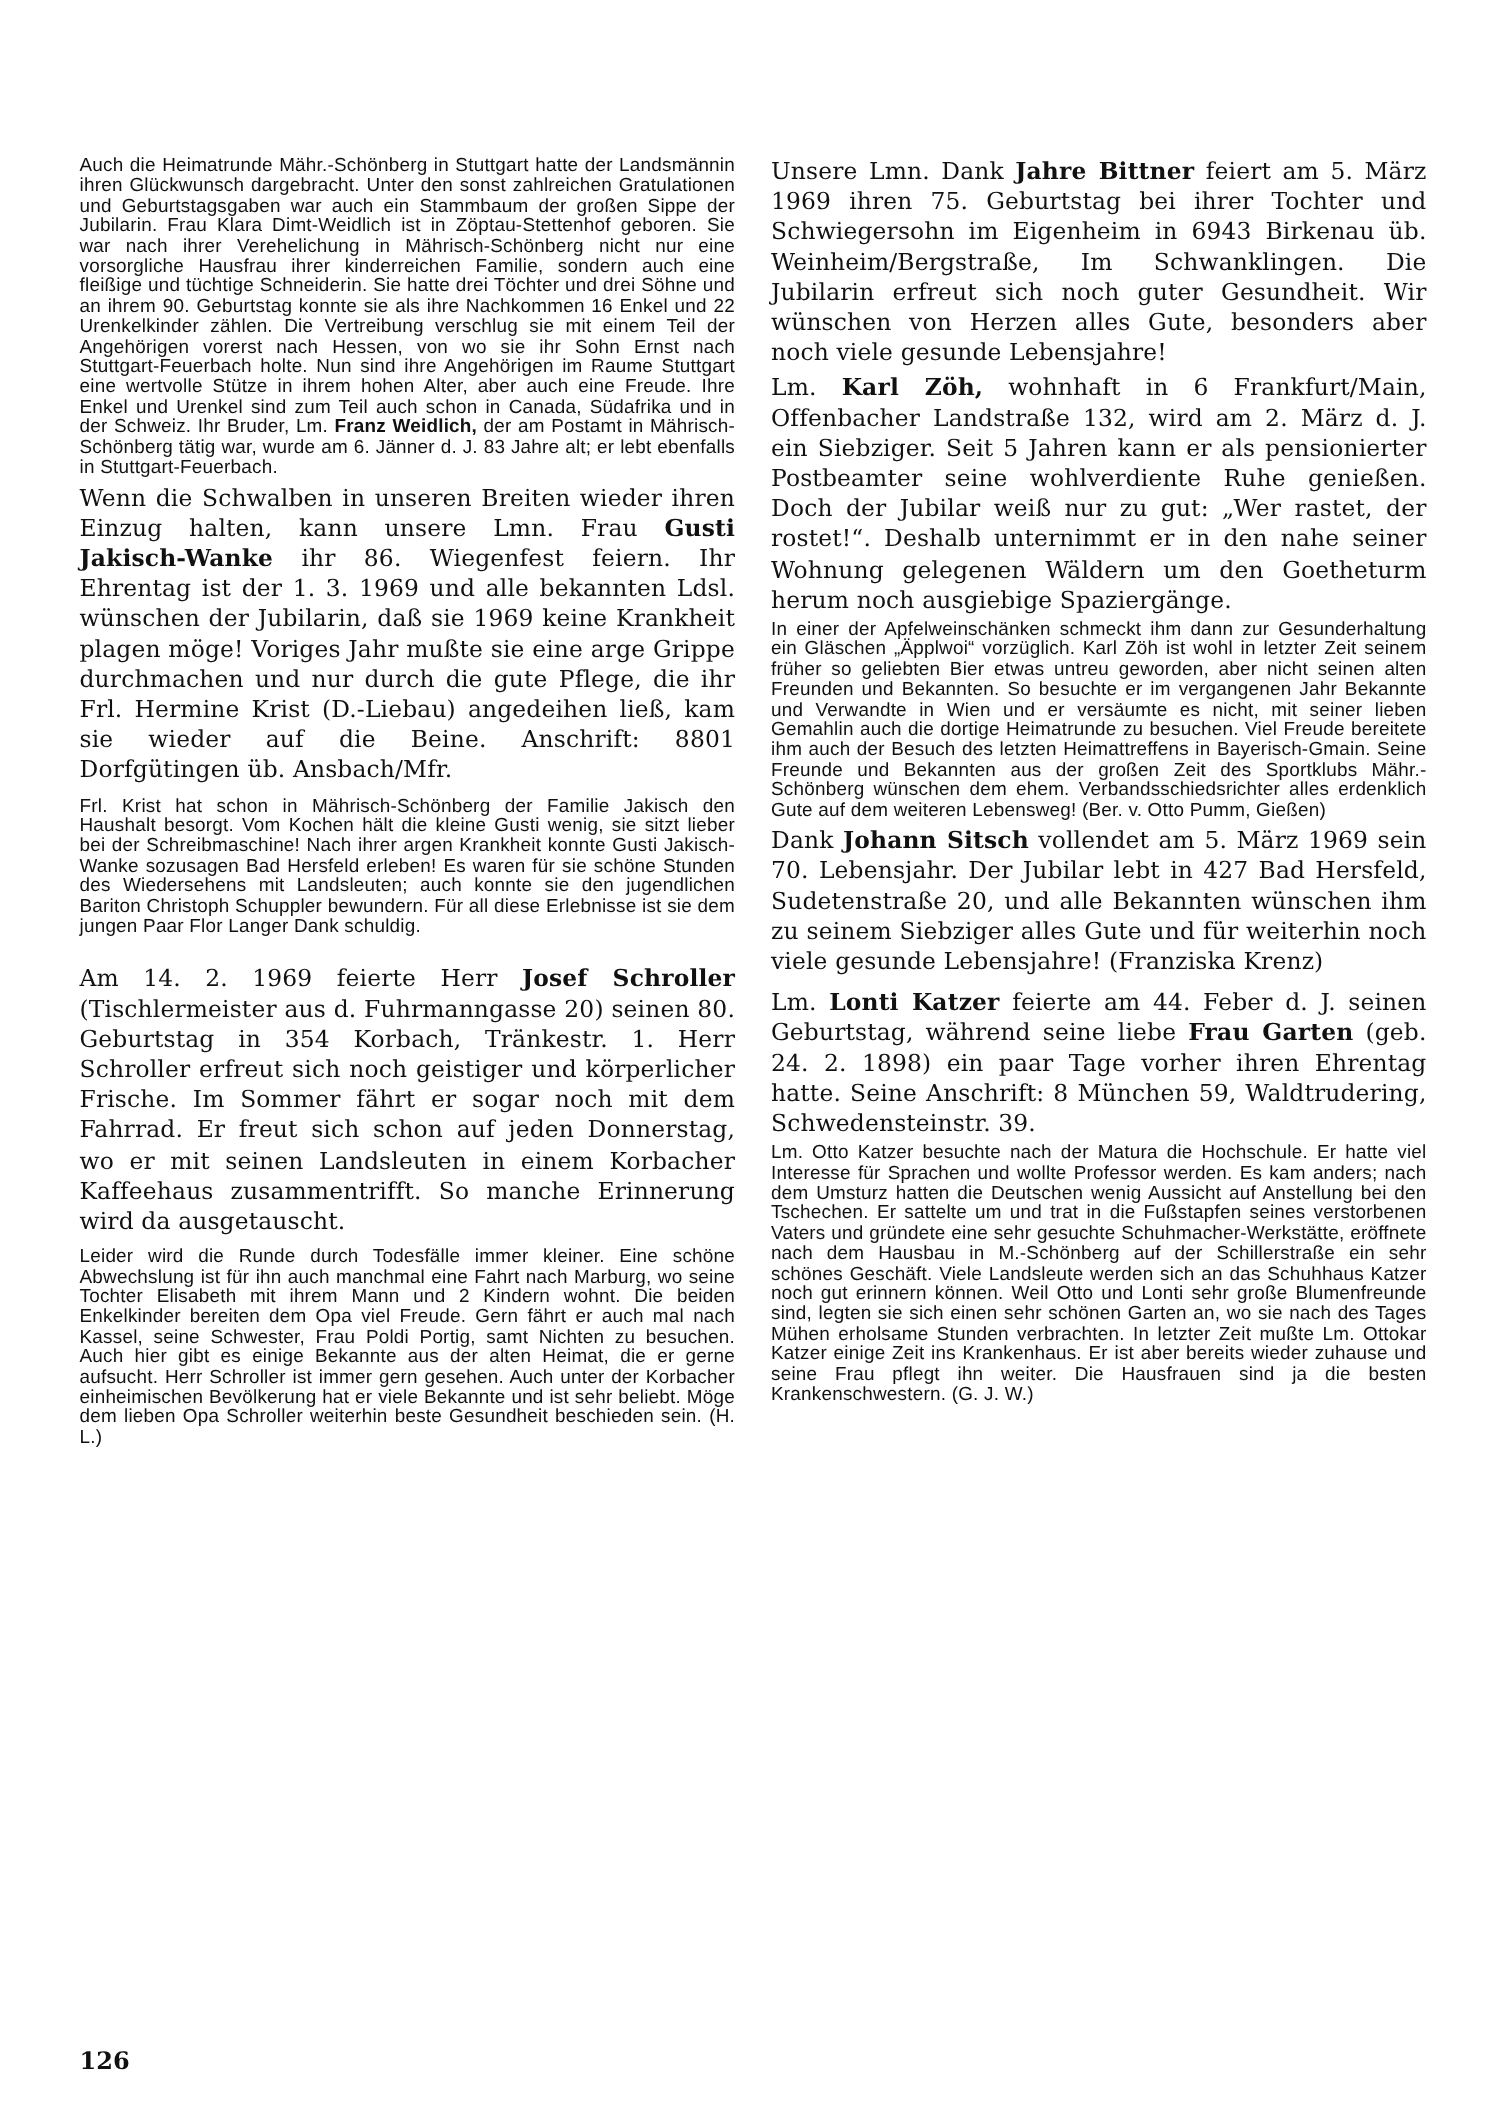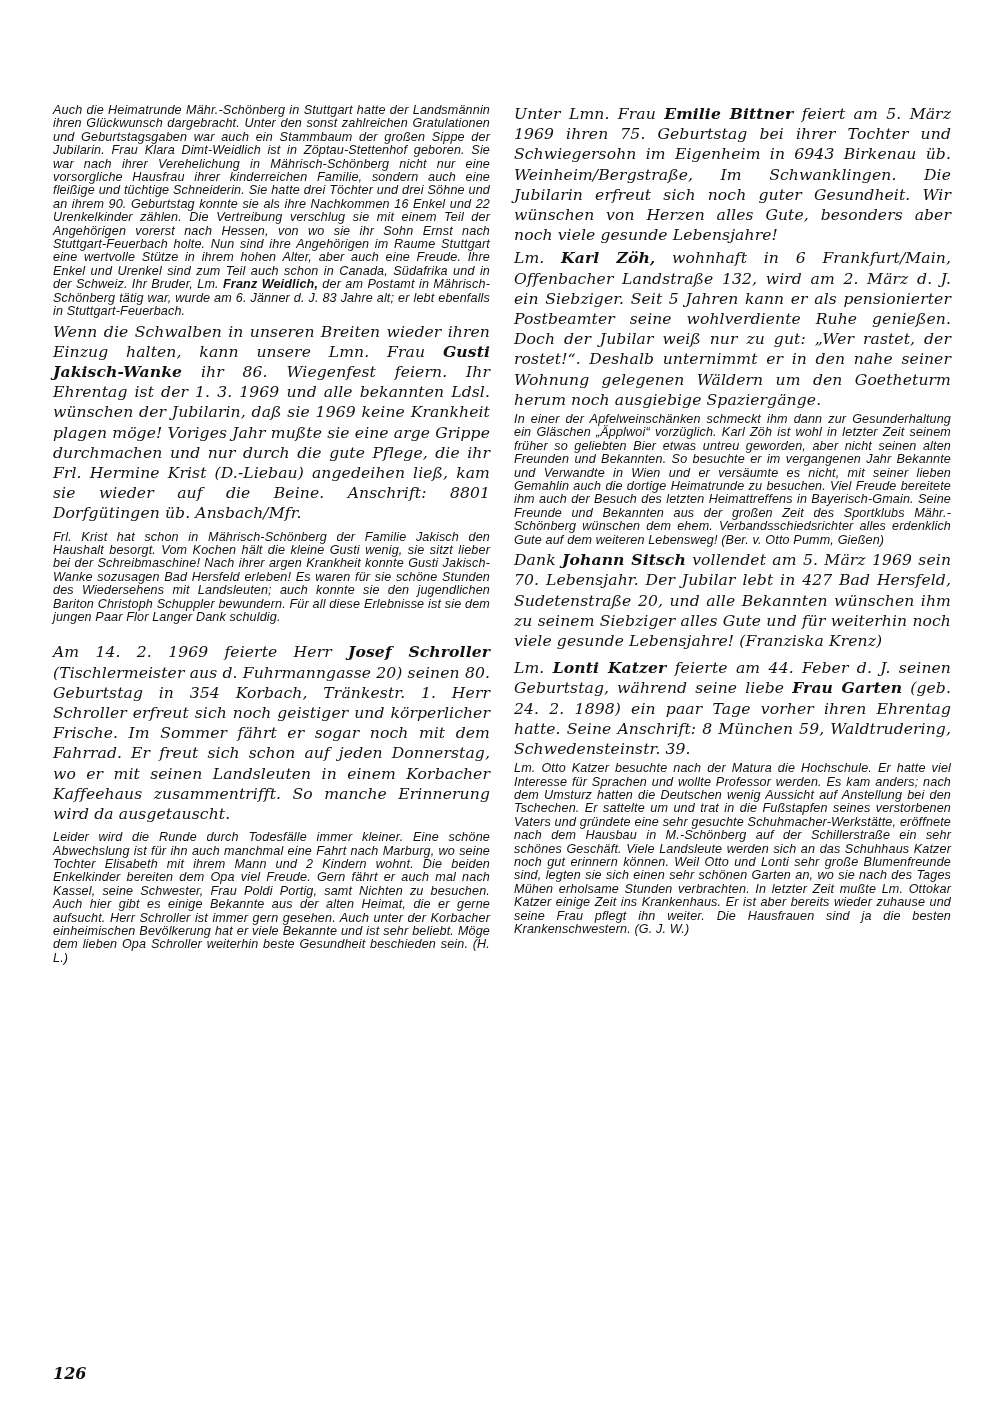--- a/index.html
+++ b/index.html
@@ -1,17 +1,17 @@
 <!DOCTYPE html>
 <html><head>
 <meta charset="utf-8">
 <style>
   html, body { margin: 0; padding: 0; background: #ffffff; }
   body { width: 1000px; height: 1413px; position: relative; overflow: hidden; color: #111111; }
-  .page { position: absolute; left: 0; top: 0; width: 1000px; height: 1196px; font-style: italic; }
+  .page { position: absolute; left: 0; top: 0; width: 1000px; height: 1196px; }
   .col { position: absolute; top: 104px; }
   .col-left { left: 53px; width: 437px; }
   .col-right { left: 514px; width: 437px; }
   p { margin: 0; text-align: justify; }
   .small { font-family: "Liberation Sans", sans-serif; font-size: 12.6px; line-height: 13.4px; letter-spacing: 0.15px; }
   .large { font-family: "DejaVu Serif", serif; font-size: 15.6px; line-height: 20.2px; letter-spacing: 0.1px; }
   .gap-s { margin-top: 3px; }
   .gap-m { margin-top: 7px; }
   b { font-weight: bold; }
   .page-number { position: absolute; left: 53px; top: 1364px; font-family: "DejaVu Serif", serif; font-size: 16px; font-weight: bold; }
@@ -27,21 +27,21 @@
     <p class="large gap-s"><span>Wenn die Schwalben in unseren Breiten wieder ihren Einzug halten, kann unsere Lmn. Frau </span><b>Gusti Jakisch-Wanke</b><span> ihr 86. Wiegenfest feiern. Ihr Ehrentag ist der 1. 3. 1969 und alle bekannten Ldsl. wünschen der Jubilarin, daß sie 1969 keine Krankheit plagen möge! Voriges Jahr mußte sie eine arge Grippe durchmachen und nur durch die gute Pflege, die ihr Frl. Hermine Krist (D.-Liebau) angedeihen ließ, kam sie wieder auf die Beine. Anschrift: 8801 Dorfgütingen üb. Ansbach/Mfr.</span></p>
 
     <p class="small gap-m">Frl. Krist hat schon in Mährisch-Schönberg der Familie Jakisch den Haushalt besorgt. Vom Kochen hält die kleine Gusti wenig, sie sitzt lieber bei der Schreibmaschine! Nach ihrer argen Krankheit konnte Gusti Jakisch-Wanke sozusagen Bad Hersfeld erleben! Es waren für sie schöne Stunden des Wiedersehens mit Landsleuten; auch konnte sie den jugendlichen Bariton Christoph Schuppler bewundern. Für all diese Erlebnisse ist sie dem jungen Paar Flor Langer Dank schuldig.</p>
 
     <p class="large" style="margin-top:18px"><span>Am 14. 2. 1969 feierte Herr </span><b>Josef Schroller</b><span> (Tischlermeister aus d. Fuhrmanngasse 20) seinen 80. Geburtstag in 354 Korbach, Tränkestr. 1. Herr Schroller erfreut sich noch geistiger und körperlicher Frische. Im Sommer fährt er sogar noch mit dem Fahrrad. Er freut sich schon auf jeden Donnerstag, wo er mit seinen Landsleuten in einem Korbacher Kaffeehaus zusammentrifft. So manche Erinnerung wird da ausgetauscht.</span></p>
 
     <p class="small gap-m">Leider wird die Runde durch Todesfälle immer kleiner. Eine schöne Abwechslung ist für ihn auch manchmal eine Fahrt nach Marburg, wo seine Tochter Elisabeth mit ihrem Mann und 2 Kindern wohnt. Die beiden Enkelkinder bereiten dem Opa viel Freude. Gern fährt er auch mal nach Kassel, seine Schwester, Frau Poldi Portig, samt Nichten zu besuchen. Auch hier gibt es einige Bekannte aus der alten Heimat, die er gerne aufsucht. Herr Schroller ist immer gern gesehen. Auch unter der Korbacher einheimischen Bevölkerung hat er viele Bekannte und ist sehr beliebt. Möge dem lieben Opa Schroller weiterhin beste Gesundheit beschieden sein. (H. L.)</p>
   </div>
 
   <div class="col col-right">
-    <p class="large"><span>Unter Lmn. Frau </span><b>Emilie Bittner</b><span> feiert am 5. März 1969 ihren 75. Geburtstag bei ihrer Tochter und Schwiegersohn im Eigenheim in 6943 Birkenau üb. Weinheim/Bergstraße, Im Schwanklingen. Die Jubilarin erfreut sich noch guter Gesundheit. Wir wünschen von Herzen alles Gute, besonders aber noch viele gesunde Lebensjahre!</span></p>
+    <p class="large"><span>Unsere Lmn. Dank </span><b>Jahre Bittner</b><span> feiert am 5. März 1969 ihren 75. Geburtstag bei ihrer Tochter und Schwiegersohn im Eigenheim in 6943 Birkenau üb. Weinheim/Bergstraße, Im Schwanklingen. Die Jubilarin erfreut sich noch guter Gesundheit. Wir wünschen von Herzen alles Gute, besonders aber noch viele gesunde Lebensjahre!</span></p>
 
 
     <p class="large gap-s"><span>Lm. </span><b>Karl Zöh,</b><span> wohnhaft in 6 Frankfurt/Main, Offenbacher Landstraße 132, wird am 2. März d. J. ein Siebziger. Seit 5 Jahren kann er als pensionierter Postbeamter seine wohlverdiente Ruhe genießen. Doch der Jubilar weiß nur zu gut: „Wer rastet, der rostet!“. Deshalb unternimmt er in den nahe seiner Wohnung gelegenen Wäldern um den Goetheturm herum noch ausgiebige Spaziergänge.</span></p>
 
     <p class="small gap-s">In einer der Apfelweinschänken schmeckt ihm dann zur Gesunderhaltung ein Gläschen „Äpplwoi“ vorzüglich. Karl Zöh ist wohl in letzter Zeit seinem früher so geliebten Bier etwas untreu geworden, aber nicht seinen alten Freunden und Bekannten. So besuchte er im vergangenen Jahr Bekannte und Verwandte in Wien und er versäumte es nicht, mit seiner lieben Gemahlin auch die dortige Heimatrunde zu besuchen. Viel Freude bereitete ihm auch der Besuch des letzten Heimattreffens in Bayerisch-Gmain. Seine Freunde und Bekannten aus der großen Zeit des Sportklubs Mähr.-Schönberg wünschen dem ehem. Verbandsschiedsrichter alles erdenklich Gute auf dem weiteren Lebensweg! (Ber. v. Otto Pumm, Gießen)</p>
 
     <p class="large gap-s"><span>Dank </span><b>Johann Sitsch</b><span> vollendet am 5. März 1969 sein 70. Lebensjahr. Der Jubilar lebt in 427 Bad Hersfeld, Sudetenstraße 20, und alle Bekannten wünschen ihm zu seinem Siebziger alles Gute und für weiterhin noch viele gesunde Lebensjahre! (Franziska Krenz)</span></p>
 
     <p class="large gap-m"><span>Lm. </span><b>Lonti Katzer</b><span> feierte am 44. Feber d. J. seinen Geburtstag, während seine liebe </span><b>Frau Garten</b><span> (geb. 24. 2. 1898) ein paar Tage vorher ihren Ehrentag hatte. Seine Anschrift: 8 München 59, Waldtrudering, Schwedensteinstr. 39.</span></p>
 

